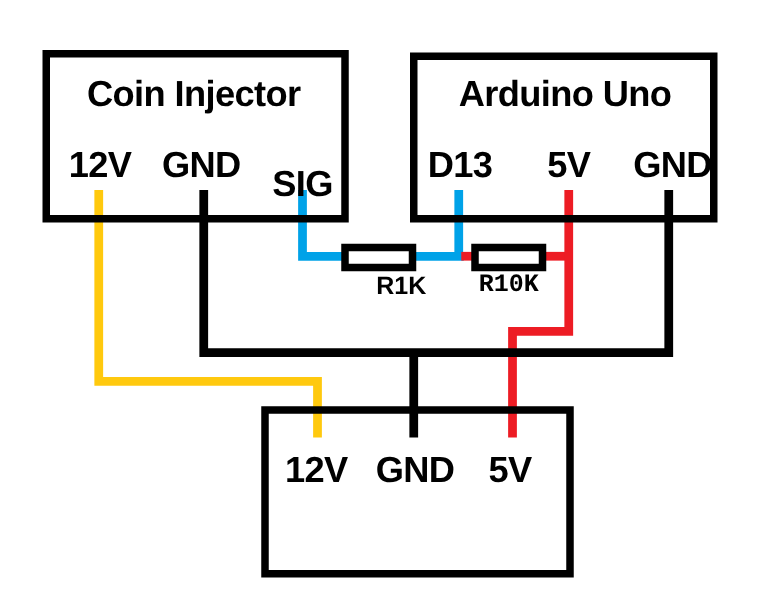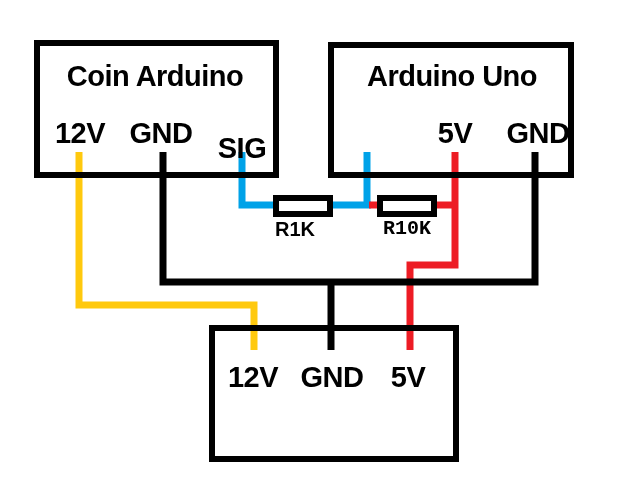--- a/index.html
+++ b/index.html
@@ -41,29 +41,30 @@
     <polyline points="331,282 331,350" fill="none" stroke-width="7" stroke="#000000"></polyline>
 
     <rect x="276" y="198" width="54" height="16" fill="#ffffff" stroke="#000000" stroke-width="6"></rect>
     <rect x="380" y="198" width="54" height="16" fill="#ffffff" stroke="#000000" stroke-width="6"></rect>
   </svg>
 
   <div class="box" style="left:34px;top:40px;width:245px;height:138px;"></div>
   <div class="box" style="left:328px;top:42px;width:246px;height:136px;"></div>
   <div class="box" style="left:209px;top:325px;width:250px;height:137px;"></div>
 
-  <div class="lbl big" style="left:155px;top:76px;">Coin Arduino</div>
+  <div class="lbl big" style="left:155px;top:76px;">Coin Injector</div>
   <div class="lbl big" style="left:80px;top:133px;">12V</div>
   <div class="lbl big" style="left:161px;top:133px;">GND</div>
   <div class="lbl big" style="left:242px;top:148px;">SIG</div>
 
   <div class="lbl big" style="left:452px;top:76px;">Arduino Uno</div>
+  <div class="lbl big" style="left:368px;top:133px;">D13</div>
   <div class="lbl big" style="left:455px;top:133px;">5V</div>
   <div class="lbl big" style="left:538px;top:133px;">GND</div>
 
   <div class="lbl big" style="left:253px;top:377px;">12V</div>
   <div class="lbl big" style="left:332px;top:377px;">GND</div>
   <div class="lbl big" style="left:408px;top:377px;">5V</div>
 
-  <div class="lbl small" style="left:295px;top:229px;text-align:right;">R1K</div>
+  <div class="lbl small" style="left:321px;top:229px;text-align:right;">R1K</div>
   <div class="lbl small" style="left:407px;top:229px;font-family:Liberation Mono, monospace;">R10K</div>
 
 </div>
 
 </body></html>

